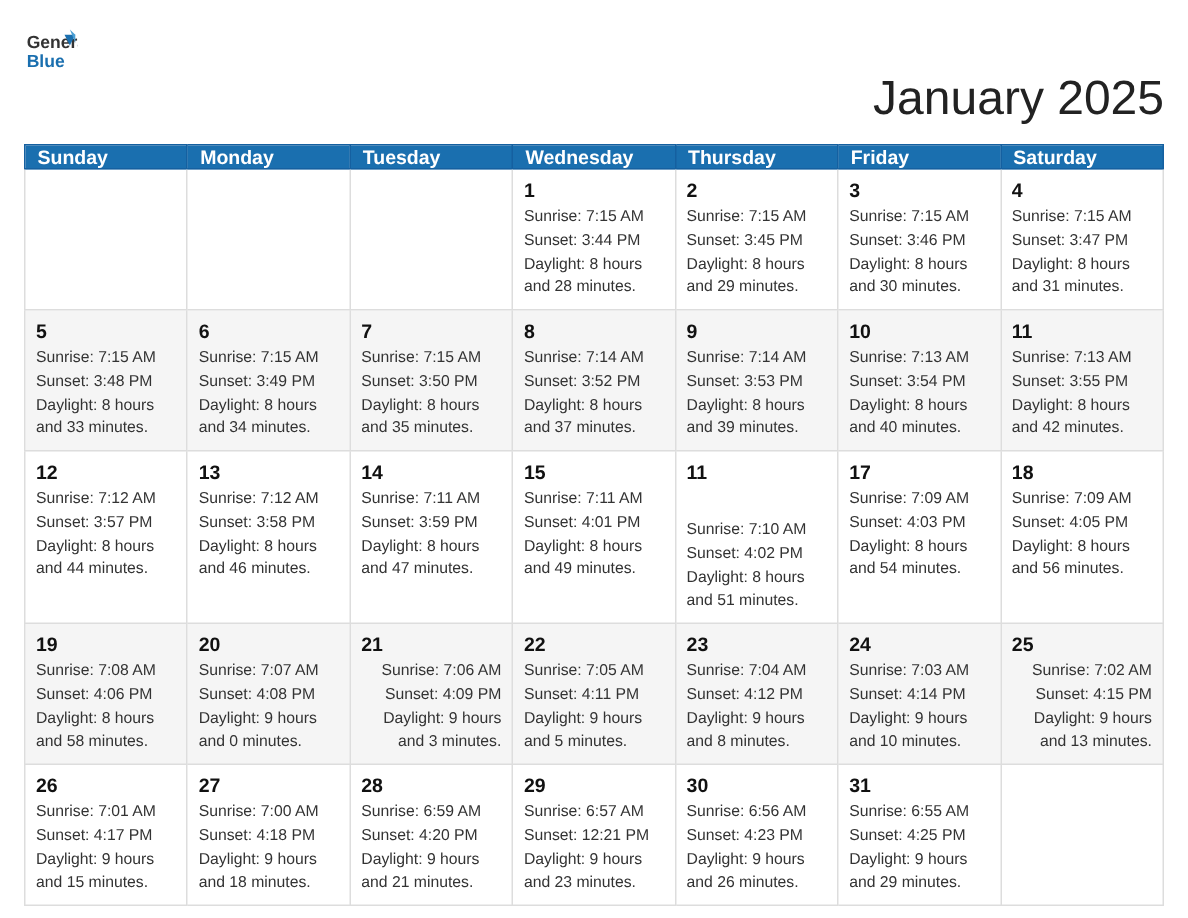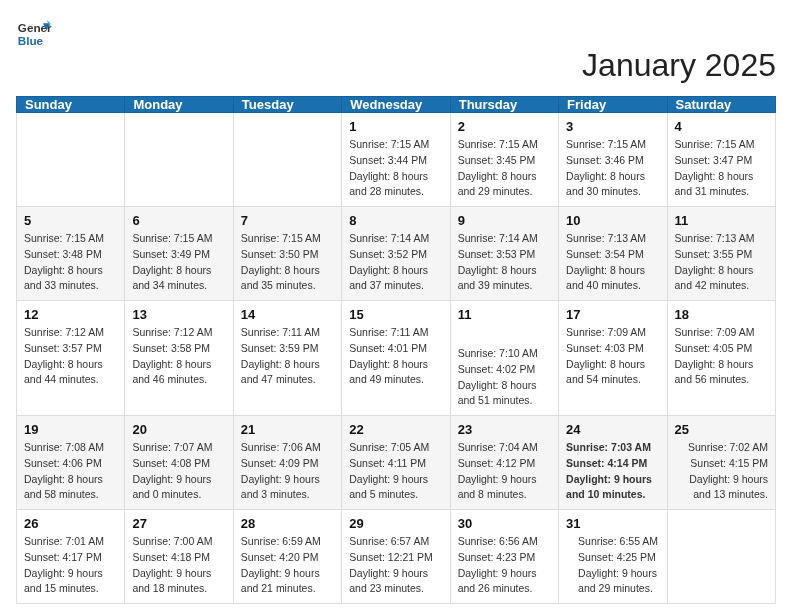--- a/index.html
+++ b/index.html
@@ -259,42 +259,42 @@
           </td>
           <td>
             <div class="day-number">20</div>
             <div class="day-info" style="white-space: pre-line;">Sunrise: 7:07 AM
 Sunset: 4:08 PM
 Daylight: 9 hours
 and 0 minutes.</div>
           </td>
           <td>
             <div class="day-number">21</div>
-            <div class="day-info" style="white-space: pre-line;">Sunrise: 7:06 AM
+            <div class="day-info" style="white-space: pre-line; text-align: right;">Sunrise: 7:06 AM
 Sunset: 4:09 PM
 Daylight: 9 hours
 and 3 minutes.</div>
           </td>
           <td>
             <div class="day-number">22</div>
             <div class="day-info" style="white-space: pre-line;">Sunrise: 7:05 AM
 Sunset: 4:11 PM
 Daylight: 9 hours
 and 5 minutes.</div>
           </td>
           <td>
             <div class="day-number">23</div>
             <div class="day-info" style="white-space: pre-line;">Sunrise: 7:04 AM
 Sunset: 4:12 PM
 Daylight: 9 hours
 and 8 minutes.</div>
           </td>
           <td>
             <div class="day-number">24</div>
-            <div class="day-info" style="white-space: pre-line; font-weight: bold;">Sunrise: 7:03 AM
+            <div class="day-info" style="white-space: pre-line;">Sunrise: 7:03 AM
 Sunset: 4:14 PM
 Daylight: 9 hours
 and 10 minutes.</div>
           </td>
           <td>
             <div class="day-number">25</div>
             <div class="day-info" style="white-space: pre-line; text-align: right;">Sunrise: 7:02 AM
 Sunset: 4:15 PM
 Daylight: 9 hours
 and 13 minutes.</div>
@@ -331,21 +331,21 @@
           </td>
           <td>
             <div class="day-number">30</div>
             <div class="day-info" style="white-space: pre-line;">Sunrise: 6:56 AM
 Sunset: 4:23 PM
 Daylight: 9 hours
 and 26 minutes.</div>
           </td>
           <td>
             <div class="day-number">31</div>
-            <div class="day-info" style="white-space: pre-line; margin-left: 12px;">Sunrise: 6:55 AM
+            <div class="day-info" style="white-space: pre-line;">Sunrise: 6:55 AM
 Sunset: 4:25 PM
 Daylight: 9 hours
 and 29 minutes.</div>
           </td>
           <td class="empty-cell"></td>
         </tr>
       </tbody>
   </table>
 </div>
 

